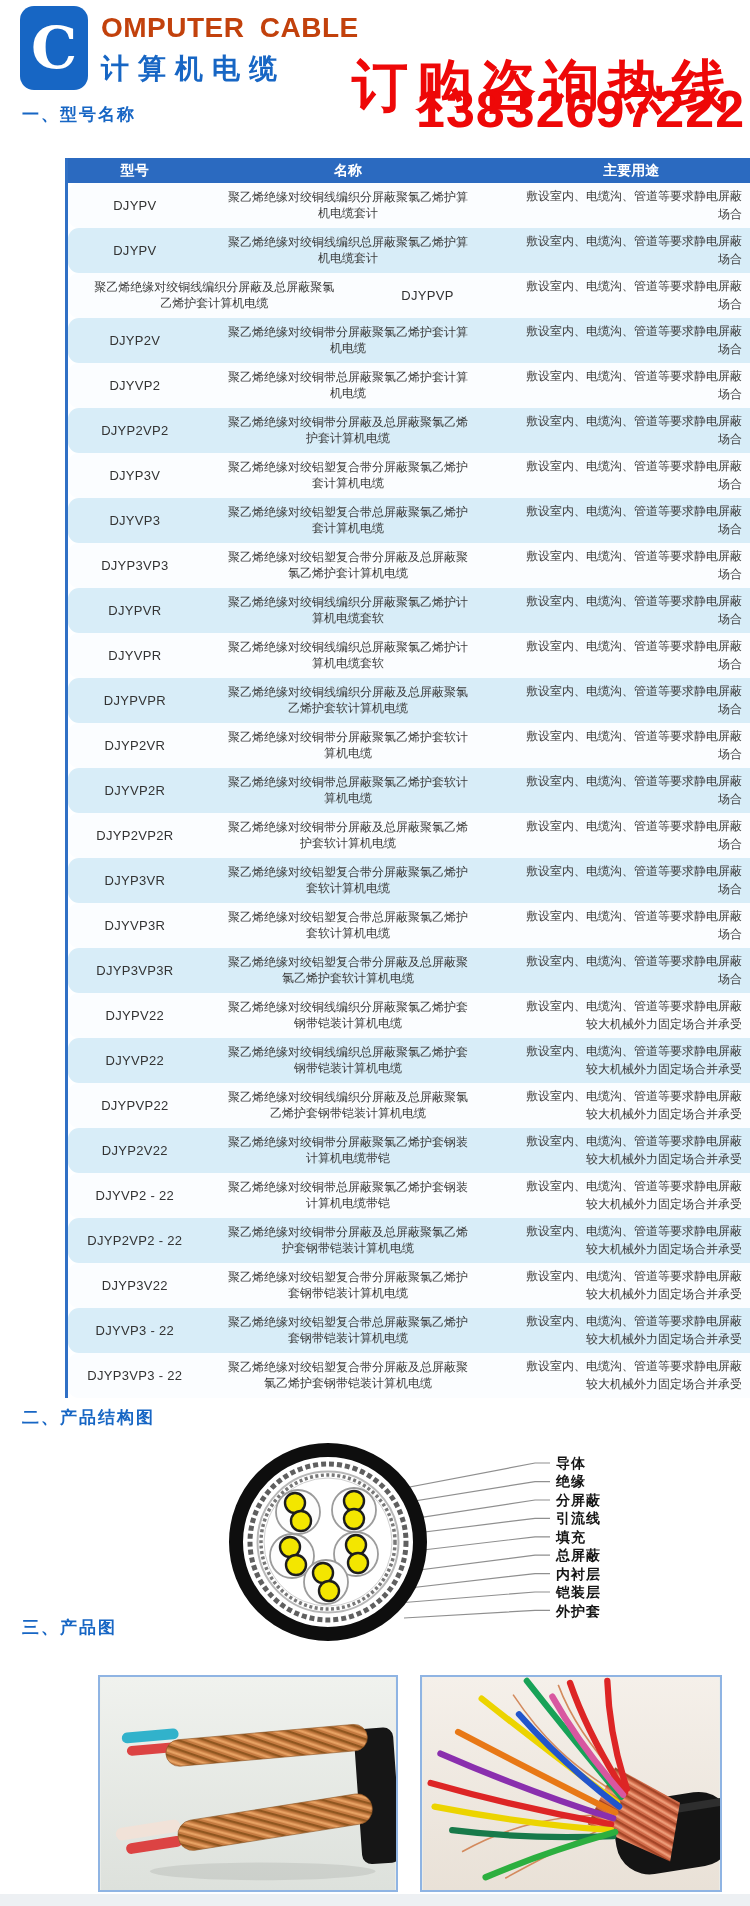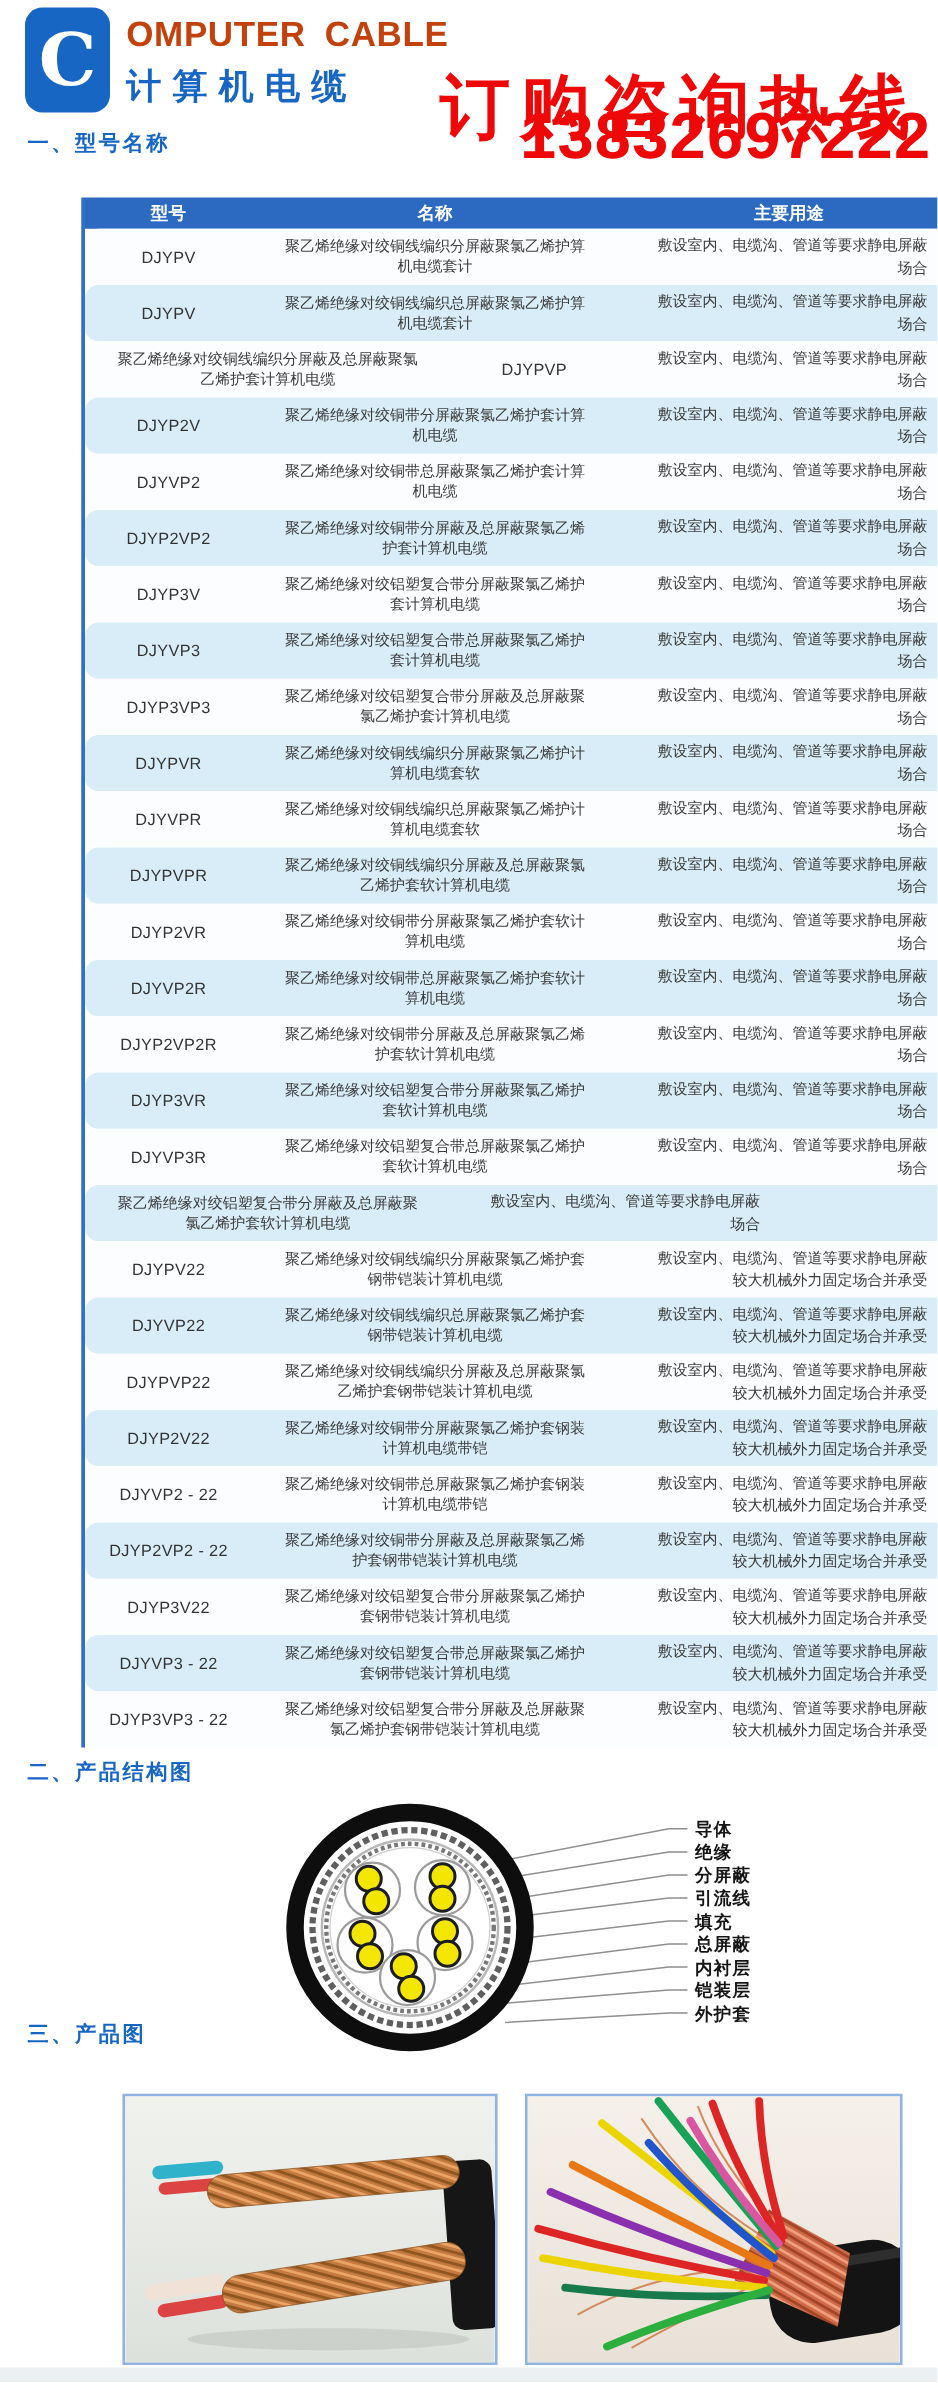--- a/index.html
+++ b/index.html
@@ -145,20 +145,21 @@
           <div class="cell c-model">DJYP3VR</div>
           <div class="cell c-name">聚乙烯绝缘对绞铝塑复合带分屏蔽聚氯乙烯护套软计算机电缆</div>
           <div class="cell c-use">敷设室内、电缆沟、管道等要求静电屏蔽场合</div>
         </div>
         <div class="trow odd">
           <div class="cell c-model">DJYVP3R</div>
           <div class="cell c-name">聚乙烯绝缘对绞铝塑复合带总屏蔽聚氯乙烯护套软计算机电缆</div>
           <div class="cell c-use">敷设室内、电缆沟、管道等要求静电屏蔽场合</div>
         </div>
         <div class="trow even">
+          <div class="cell c-model">DJYP3VP3R</div>
           <div class="cell c-name">聚乙烯绝缘对绞铝塑复合带分屏蔽及总屏蔽聚氯乙烯护套软计算机电缆</div>
           <div class="cell c-use">敷设室内、电缆沟、管道等要求静电屏蔽场合</div>
         </div>
         <div class="trow odd">
           <div class="cell c-model">DJYPV22</div>
           <div class="cell c-name">聚乙烯绝缘对绞铜线编织分屏蔽聚氯乙烯护套钢带铠装计算机电缆</div>
           <div class="cell c-use">敷设室内、电缆沟、管道等要求静电屏蔽较大机械外力固定场合并承受</div>
         </div>
         <div class="trow even">
           <div class="cell c-model">DJYVP22</div>

